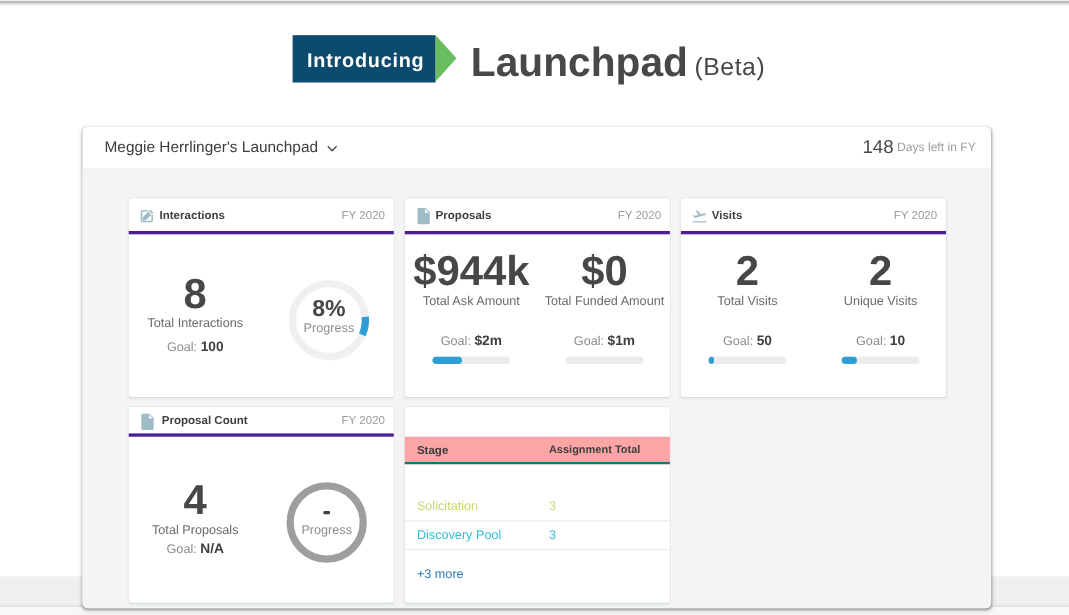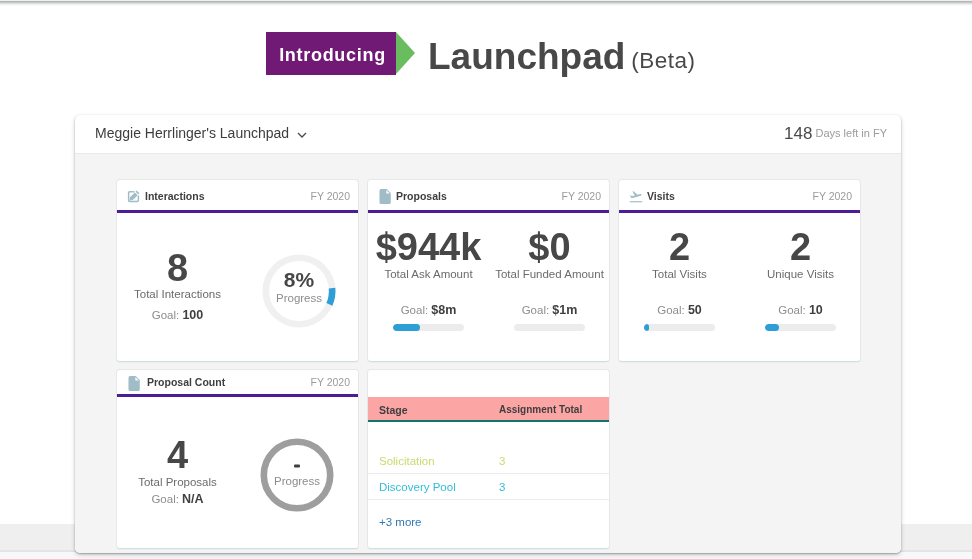--- a/index.html
+++ b/index.html
@@ -5,21 +5,21 @@
   * { margin:0; padding:0; box-sizing:border-box; }
   html,body { width:972px; height:559px; overflow:hidden; }
   body { font-family:"Liberation Sans", sans-serif; background:#fff; position:relative; }
   .topedge { position:absolute; left:0; top:0; width:972px; height:6px;
     background:linear-gradient(to bottom,#edeff1 0,#edeff1 1px,#b6b8ba 1px,#b6b8ba 2px,#d2d4d5 3px,#e9eaeb 4px,rgba(247,248,248,0) 6px); }
   .footband { position:absolute; left:0; top:524px; width:972px; height:35px; background:#efeff0; }
   .footband2 { position:absolute; left:0; top:550px; width:972px; height:2px; background:#e4e4e6; }
   .footband3 { position:absolute; left:0; top:552px; width:972px; height:7px; background:#f7f8fa; }
 
   
-  .badge { position:absolute; left:266px; top:32px; width:130px; height:43px; background:#701a75; }
+  .badge { position:absolute; left:266px; top:32px; width:130px; height:43px; background:#0c4a6e; }
   .badge:after { content:""; position:absolute; left:130px; top:0; width:0; height:0;
     border-top:21.5px solid transparent; border-bottom:21.5px solid transparent; border-left:19px solid #6abd5e; }
   .badge span { position:absolute; left:3px; right:0; top:13px; text-align:center; color:#fff;
     font-size:18px; font-weight:bold; letter-spacing:.7px; }
   .ttl { position:absolute; left:428px; top:36px; font-size:37px; font-weight:bold; color:#484848; }
   .ttl small { font-size:22.5px; font-weight:normal; margin-left:6px; vertical-align:1px; letter-spacing:.5px; }
 
   
   .panel { position:absolute; left:75px; top:115px; width:826px; height:438px; background:#fff;
     border-radius:5px; box-shadow:0 1px 2px rgba(0,0,0,.3), 0 2px 5px rgba(0,0,0,.15); }
@@ -100,21 +100,21 @@
       <div class="ch" style="height:33px">
         <svg class="ic" style="top:9px" width="13" height="15" viewBox="0 0 20 24" fill="#9fbcc7">
           <path d="M2 2.5A2.5 2.5 0 0 1 4.5 0h9L20 6.5v15a2.5 2.5 0 0 1-2.5 2.5h-13A2.5 2.5 0 0 1 2 21.5zM13 1.5V7h5.5zM5.5 12.2h11v2.4h-11zm0 5h11v2.4h-11z"></path>
         </svg>
         <div class="t" style="top:10px;left:28px">Proposals</div>
         <div class="fy" style="top:10px">FY 2020</div>
       </div>
       <div class="half" style="left:0;top:0">
         <div class="big" style="position:absolute;left:-10px;width:141px;top:48px">$944k</div>
         <div class="lbl" style="position:absolute;left:-10px;width:141px;top:88px">Total Ask Amount</div>
-        <div class="goal" style="position:absolute;left:0;width:121px;top:123px">Goal: <b>$8m</b></div>
+        <div class="goal" style="position:absolute;left:0;width:121px;top:123px">Goal: <b>$2m</b></div>
         <div class="bar" style="left:25px;top:144px">
           <i style="width:27px"></i>
         </div>
       </div>
       <div class="half" style="left:121px;top:0">
         <div class="big" style="position:absolute;left:-10px;width:141px;top:48px">$0</div>
         <div class="lbl" style="position:absolute;left:-10px;width:141px;top:88px">Total Funded Amount</div>
         <div class="goal" style="position:absolute;left:0;width:121px;top:123px">Goal: <b>$1m</b></div>
         <div class="bar" style="left:25px;top:144px">
           <i style="width:0"></i>

